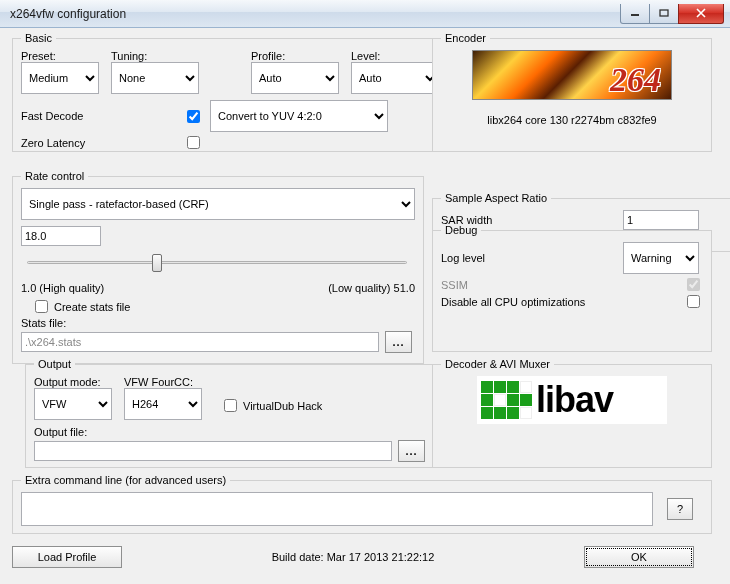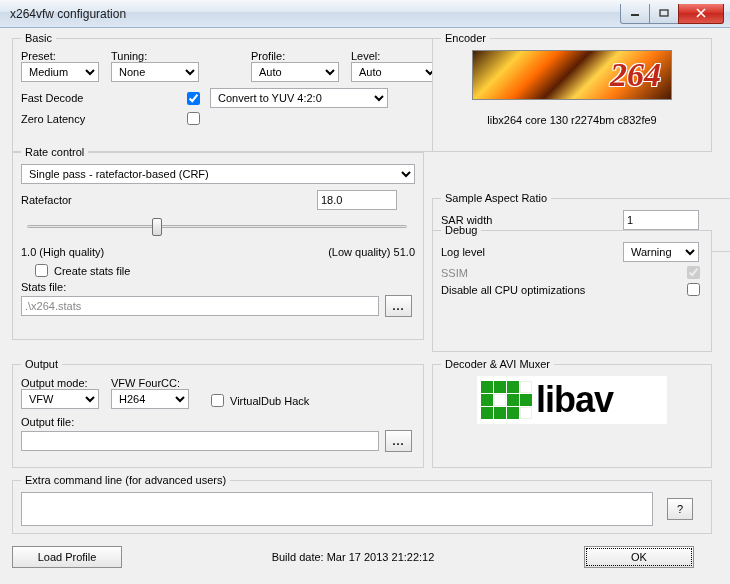--- a/index.html
+++ b/index.html
@@ -60,39 +60,39 @@
   }
   label, .lbl { font-size: 11px; }
   select, input[type=text] {
     font-family: inherit;
     font-size: 11px;
     background: #fff;
     border: 1px solid #abadb3;
     height: 20px;
     padding: 1px 3px;
   }
-  select { height: 20px; }
+  select { height: 32px; }
   input[type=checkbox] {
     width: 13px; height: 13px; margin:0;
   }
   .row { display: flex; align-items: center; margin-bottom: 4px; }
   .btn {
     font-family: inherit; font-size: 11px;
     background: linear-gradient(to bottom,#fefefe,#e6e6e6);
     border: 1px solid #8e8f8f;
     height: 22px;
     display:inline-flex;align-items:center;justify-content:center;
   }
   .browse-btn { width: 27px; font-weight:bold; letter-spacing:1px;}
   .disabled { color: #888; }
   .logo264 {
     width:200px;height:50px;
     background:linear-gradient(135deg,#3e1d05 0%,#ffce3a 20%,#ff6a00 35%,#5a1f02 48%,#ffd24a 60%,#ff7a10 75%,#4a1a02 100%);
     border:1px solid #888;
-    display:flex;align-items:center;justify-content:flex-end;
+    display:flex;align-items:flex-end;justify-content:flex-end;
     padding-right:10px;
     color:#c0281a;font-family:Georgia,serif;font-size:34px;font-weight:bold;font-style:italic;
     text-shadow:1px 1px 0 #fff,-1px -1px 0 #fff,1px -1px 0 #fff,-1px 1px 0 #fff;
   }
   .libav {
     width:190px;height:48px;background:#fff;
     display:flex;align-items:center;padding-left:4px;gap:4px;
   }
   .libav-logo{display:flex;gap:1px;}
   .libav-col{display:flex;flex-direction:column;gap:1px;}
@@ -170,27 +170,26 @@
   <fieldset style="left:432px;top:4px;width:280px;height:120px;">
     <legend>Encoder</legend>
     <div style="display:flex;justify-content:center;">
       <div class="logo264">
           <span>264</span>
         </div>
     </div>
     <div style="text-align:center;margin-top:14px;" class="lbl">libx264 core 130 r2274bm c832fe9</div>
   </fieldset>
 
-  <fieldset style="left:12px;top:118px;width:412px;height:194px;">
+  <fieldset style="left:12px;top:142px;width:412px;height:194px;">
     <legend>Rate control</legend>
     <div class="row">
       <select style="width:394px;"><option>Single pass - ratefactor-based (CRF)</option></select>
     </div>
     <div class="row" style="margin-top:6px;">
-      <span style="width:296px;" class="lbl">Ratefactor</span>
       <input type="text" style="width: 80px;" value="18.0">
     </div>
     <div class="slider" style="width:380px;margin:4px 0 2px 6px;">
       <div class="slider-track"></div>
       <div class="slider-thumb"></div>
     </div>
     <div class="row" style="margin-top:8px;">
       <span class="lbl" style="flex:1;">1.0 (High quality)</span>
       <span class="lbl">(Low quality) 51.0</span>
     </div>
@@ -227,21 +226,21 @@
     <div class="row" style="margin-top:4px;">
       <span class="lbl disabled" style="width:246px;">SSIM</span>
       <input type="checkbox" checked="" disabled="" style="">
     </div>
     <div class="row" style="margin-top:4px;">
       <span class="lbl" style="width:246px;">Disable all CPU optimizations</span>
       <input type="checkbox" style="">
     </div>
   </fieldset>
 
-  <fieldset style="left:12px;top:330px;width:412px;height:110px;">
+  <fieldset style="left:25px;top:330px;width:412px;height:110px;">
     <legend>Output</legend>
     <div class="row">
       <div style="width:90px;">
         <div class="lbl">Output mode:</div>
         <select style="width:78px;"><option>VFW</option></select>
       </div>
       <div style="width:100px;">
         <div class="lbl">VFW FourCC:</div>
         <select style="width:78px;"><option>H264</option></select>
       </div>

